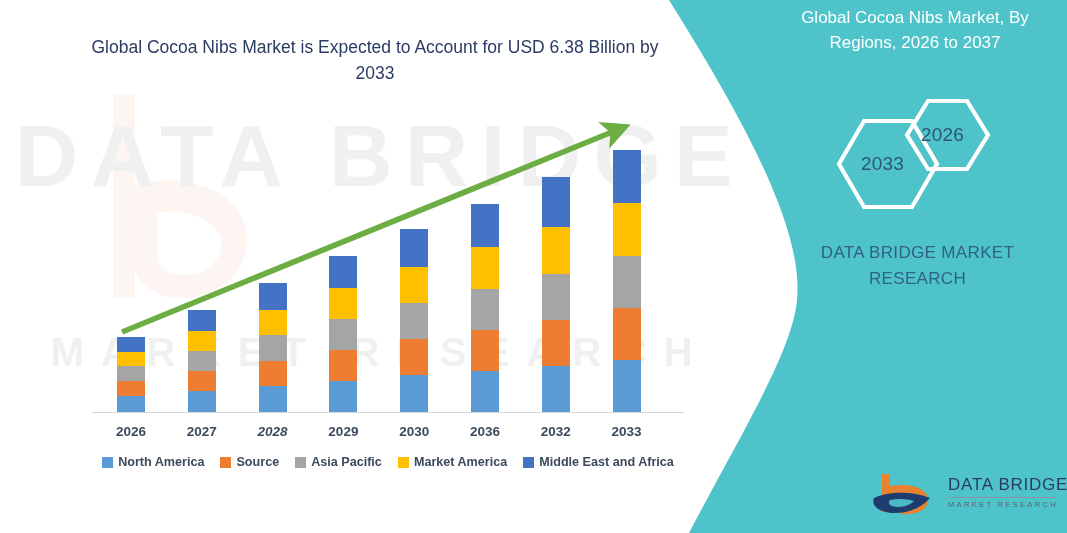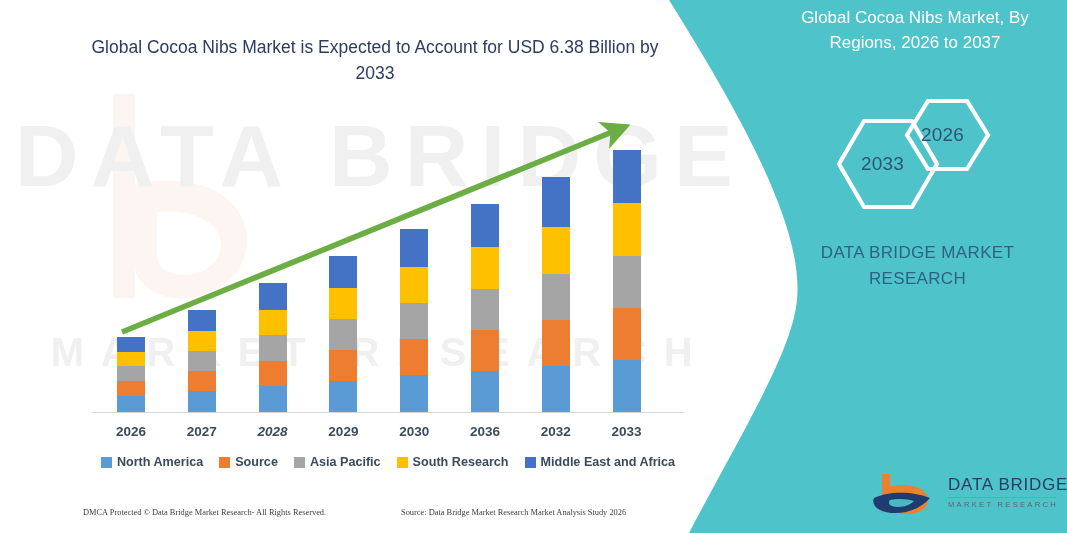--- a/index.html
+++ b/index.html
@@ -202,32 +202,28 @@
       <div class="legend-item">
         <span class="swatch" style="background: rgb(237, 125, 49);"></span>
         <span class="legend-label">Source</span>
       </div>
       <div class="legend-item">
         <span class="swatch" style="background: rgb(165, 165, 165);"></span>
         <span class="legend-label">Asia Pacific</span>
       </div>
       <div class="legend-item">
         <span class="swatch" style="background: rgb(255, 192, 0);"></span>
-        <span class="legend-label">South Research</span>
+        <span class="legend-label">Market America</span>
       </div>
       <div class="legend-item">
         <span class="swatch" style="background: rgb(68, 114, 196);"></span>
         <span class="legend-label">Middle East and Africa</span>
       </div>
     </div>
 
-  <div class="footer">
-    <div class="foot-left">DMCA Protected © Data Bridge Market Research- All Rights Reserved.</div>
-    <div class="foot-right">Source: Data Bridge Market Research  Market Analysis Study 2026</div>
-  </div>
 
   <div class="teal-panel">
     <svg width="420" height="533" viewBox="0 0 420 533">
       <path d="M22 0 L420 0 L420 533 L42 533
                C 96 430 145 352 150 300
                C 156 236 110 140 22 0 Z" fill="#4FC3CA"></path>
     </svg>
   </div>
 
   <div class="panel-title">

